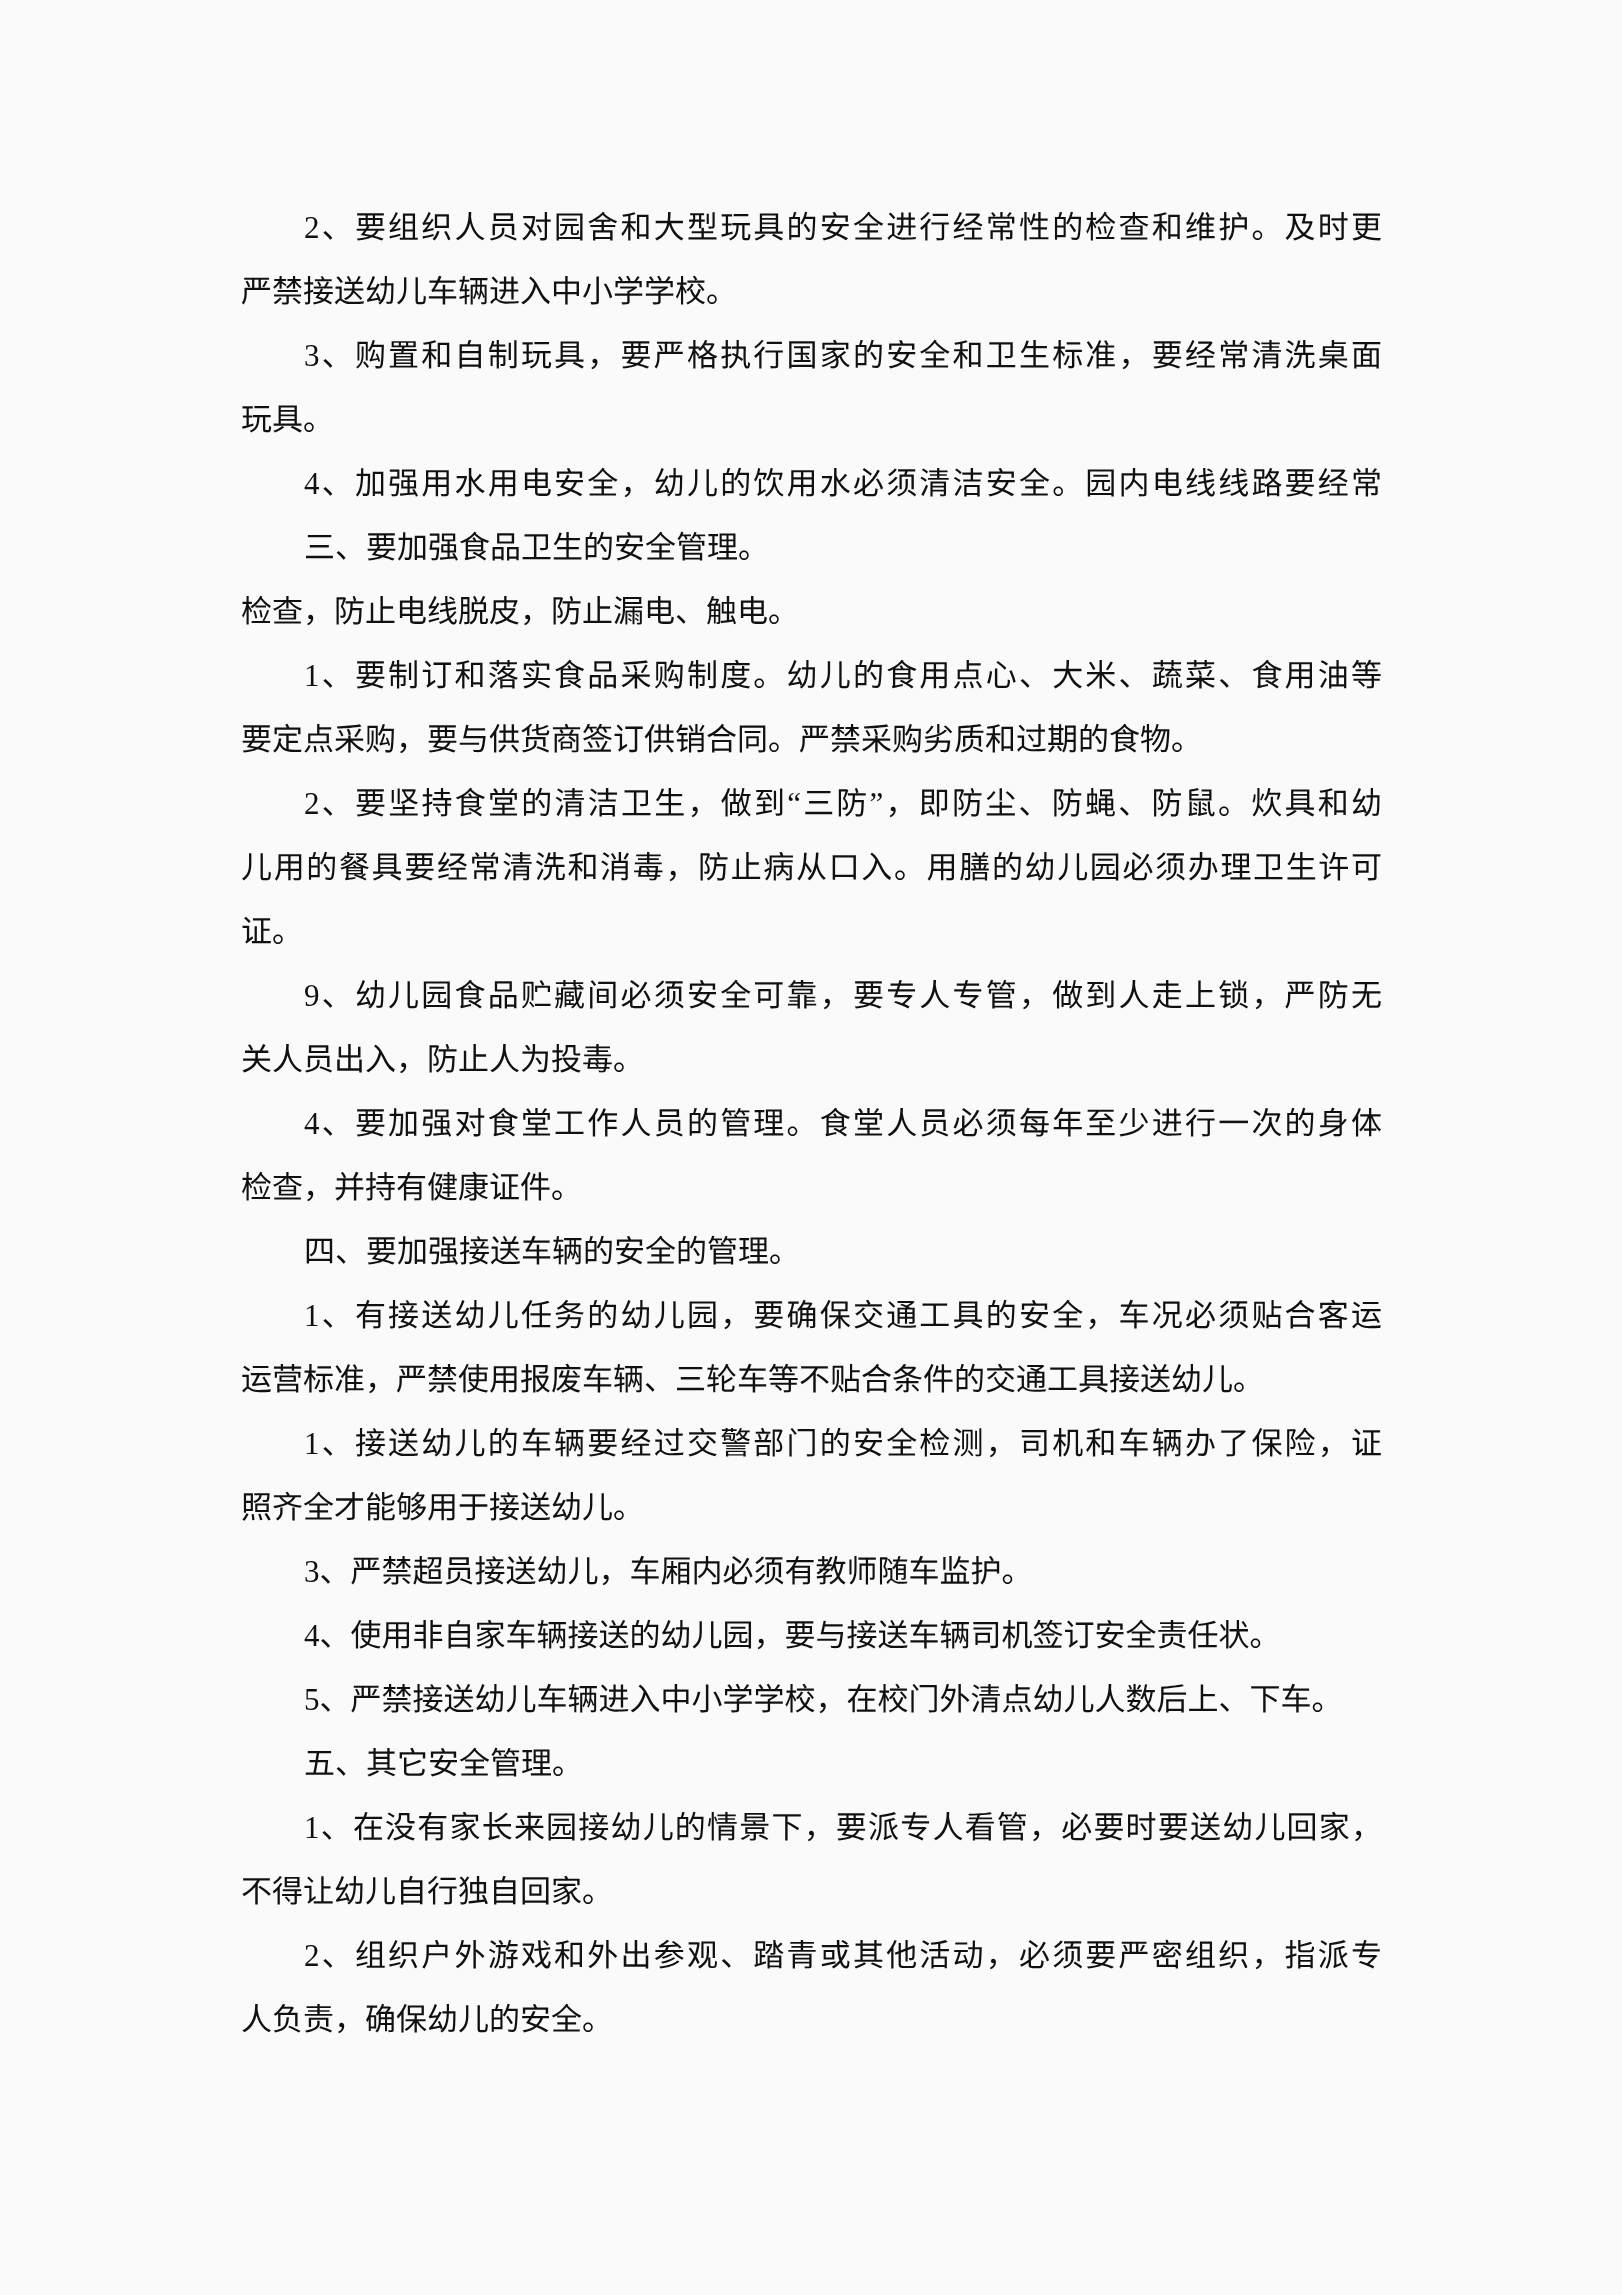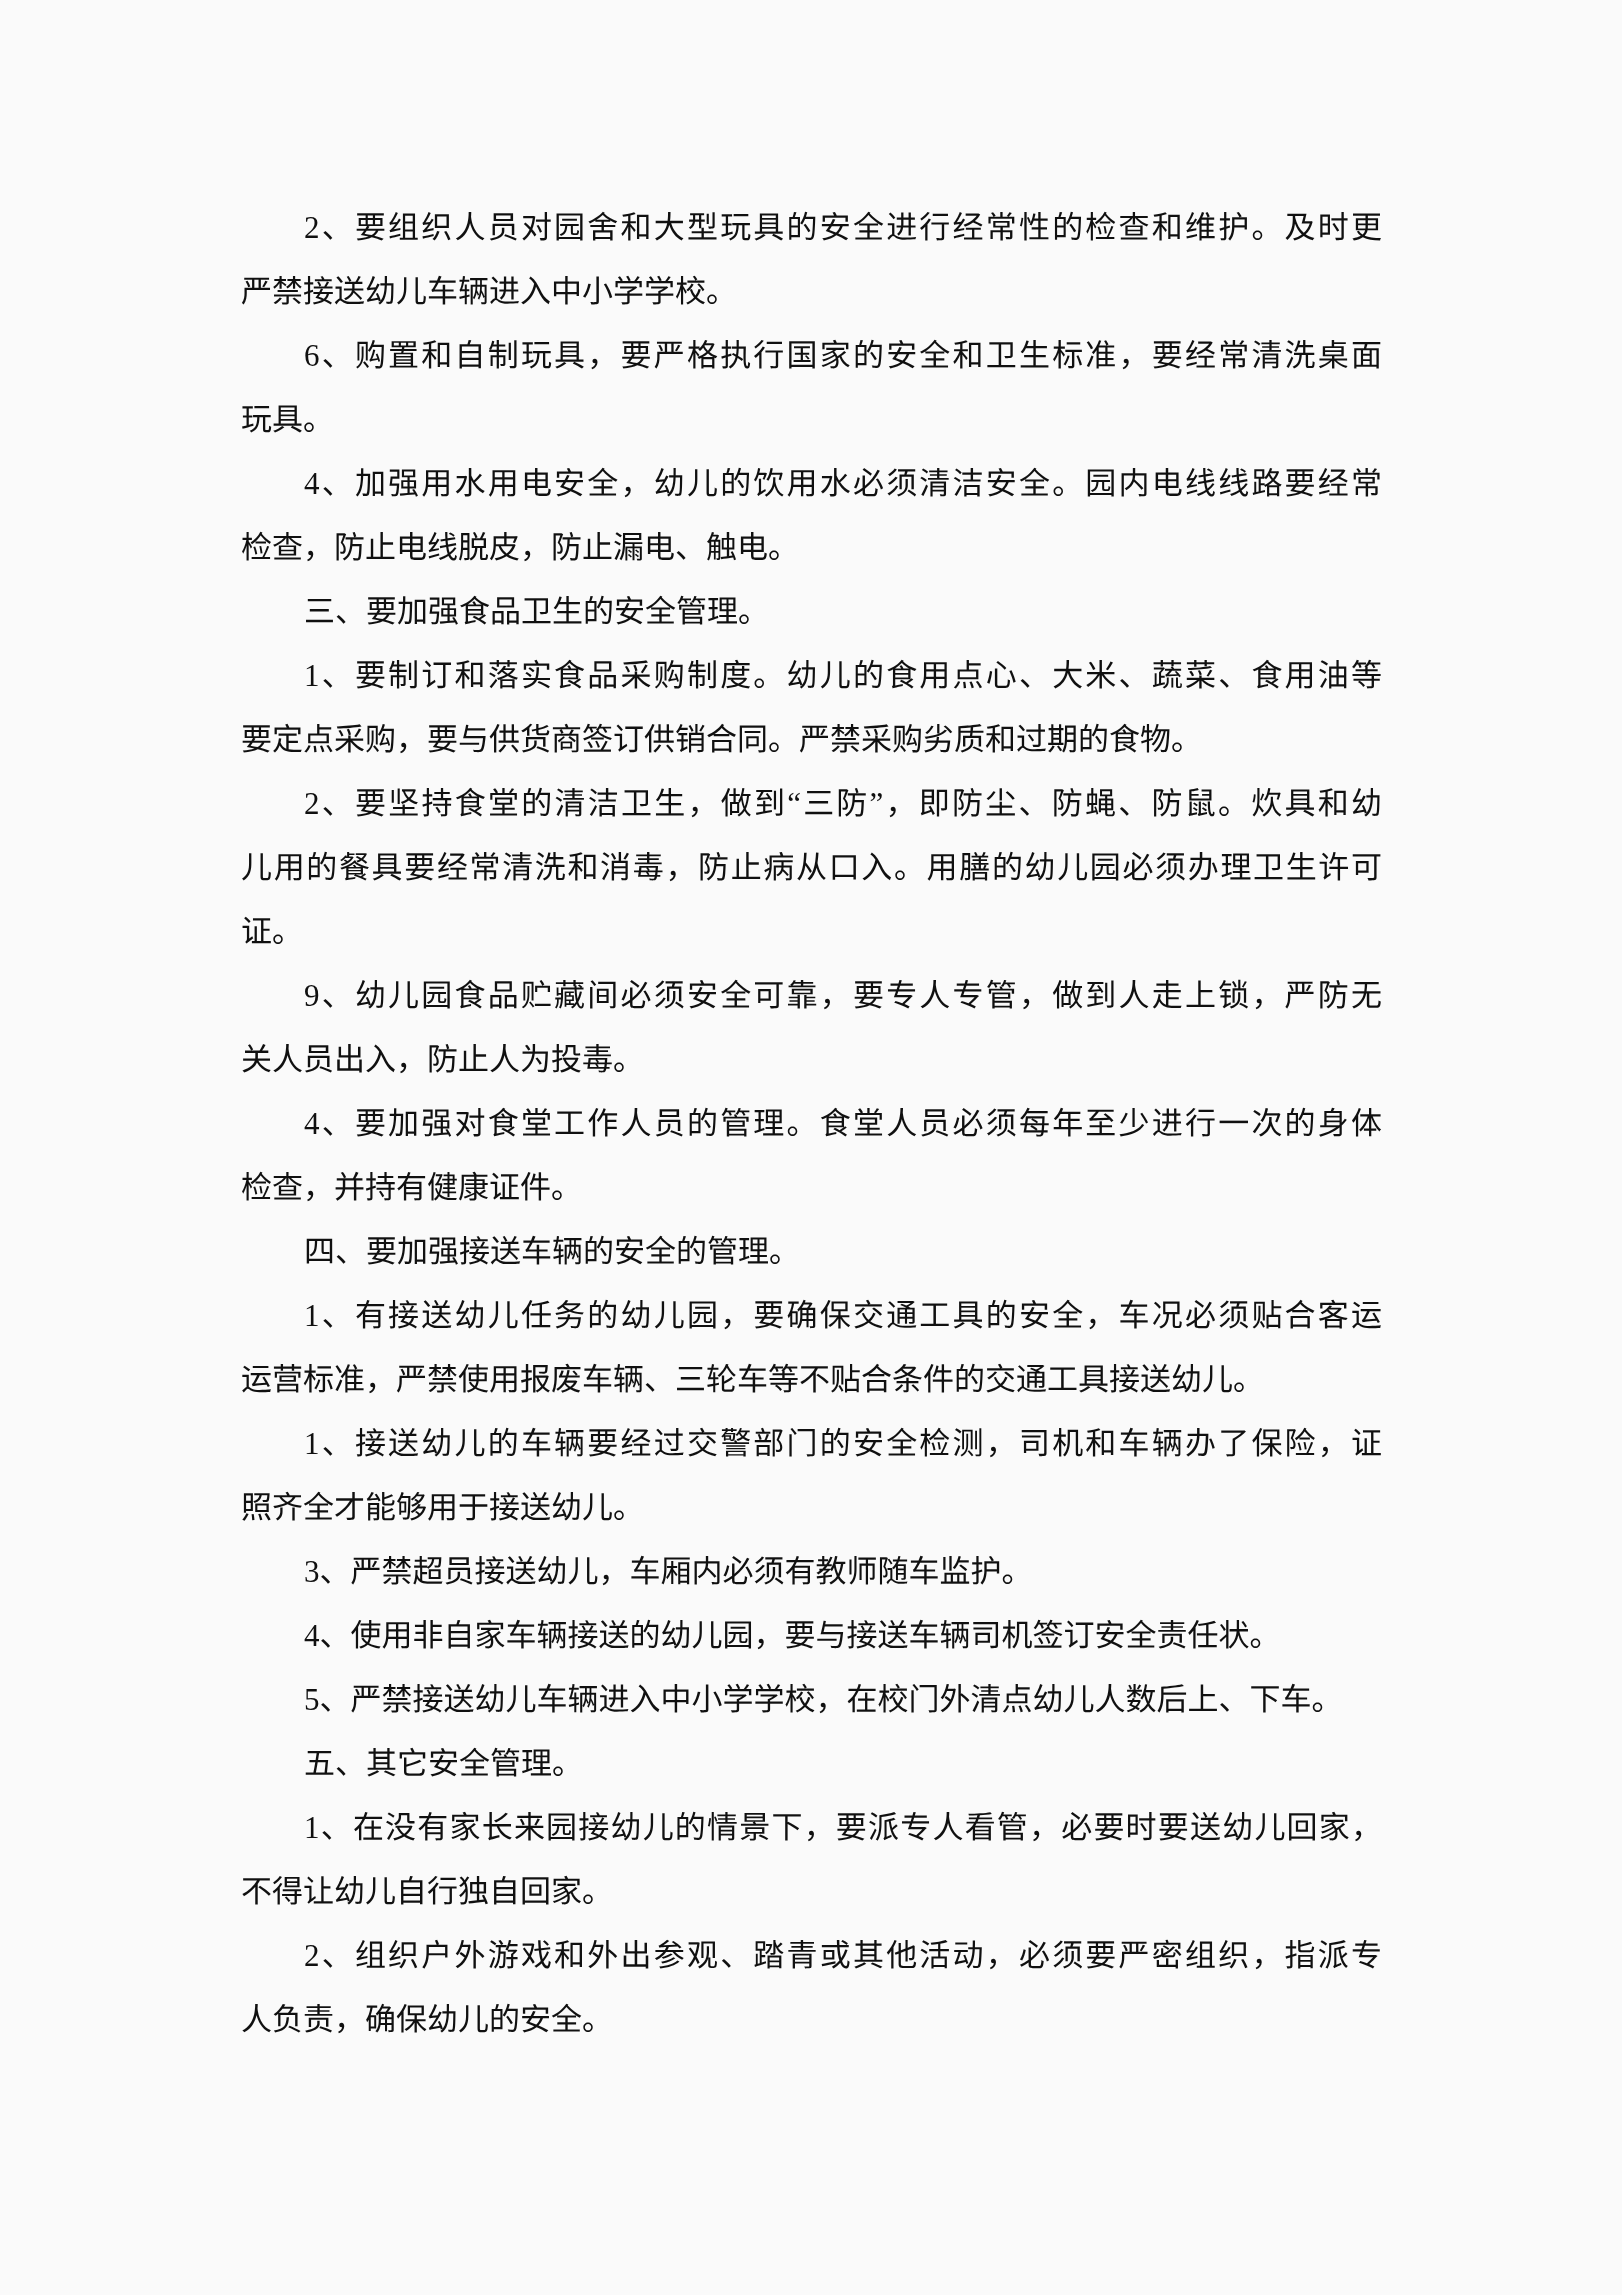--- a/index.html
+++ b/index.html
@@ -42,25 +42,25 @@
     text-align-last: justify;
   }
 </style>
 </head>
 <body style="background: rgb(250, 250, 250);">
 
 <div class="doc-page">
   <div class="doc-body" id="doc-body" style="color: rgb(16, 16, 16);">
       <div class="text-line indent stretch">2、要组织人员对园舍和大型玩具的安全进行经常性的检查和维护。及时更</div>
       <div class="text-line">严禁接送幼儿车辆进入中小学学校。</div>
-      <div class="text-line indent stretch">6、购置和自制玩具，要严格执行国家的安全和卫生标准，要经常清洗桌面</div>
+      <div class="text-line indent stretch">3、购置和自制玩具，要严格执行国家的安全和卫生标准，要经常清洗桌面</div>
       <div class="text-line">玩具。</div>
       <div class="text-line indent stretch">4、加强用水用电安全，幼儿的饮用水必须清洁安全。园内电线线路要经常</div>
+      <div class="text-line indent">三、要加强食品卫生的安全管理。</div>
       <div class="text-line">检查，防止电线脱皮，防止漏电、触电。</div>
-      <div class="text-line indent">三、要加强食品卫生的安全管理。</div>
       <div class="text-line indent stretch">1、要制订和落实食品采购制度。幼儿的食用点心、大米、蔬菜、食用油等</div>
       <div class="text-line">要定点采购，要与供货商签订供销合同。严禁采购劣质和过期的食物。</div>
       <div class="text-line indent stretch">2、要坚持食堂的清洁卫生，做到“三防”，即防尘、防蝇、防鼠。炊具和幼</div>
       <div class="text-line stretch">儿用的餐具要经常清洗和消毒，防止病从口入。用膳的幼儿园必须办理卫生许可</div>
       <div class="text-line">证。</div>
       <div class="text-line indent stretch">9、幼儿园食品贮藏间必须安全可靠，要专人专管，做到人走上锁，严防无</div>
       <div class="text-line">关人员出入，防止人为投毒。</div>
       <div class="text-line indent stretch">4、要加强对食堂工作人员的管理。食堂人员必须每年至少进行一次的身体</div>
       <div class="text-line">检查，并持有健康证件。</div>
       <div class="text-line indent">四、要加强接送车辆的安全的管理。</div>

